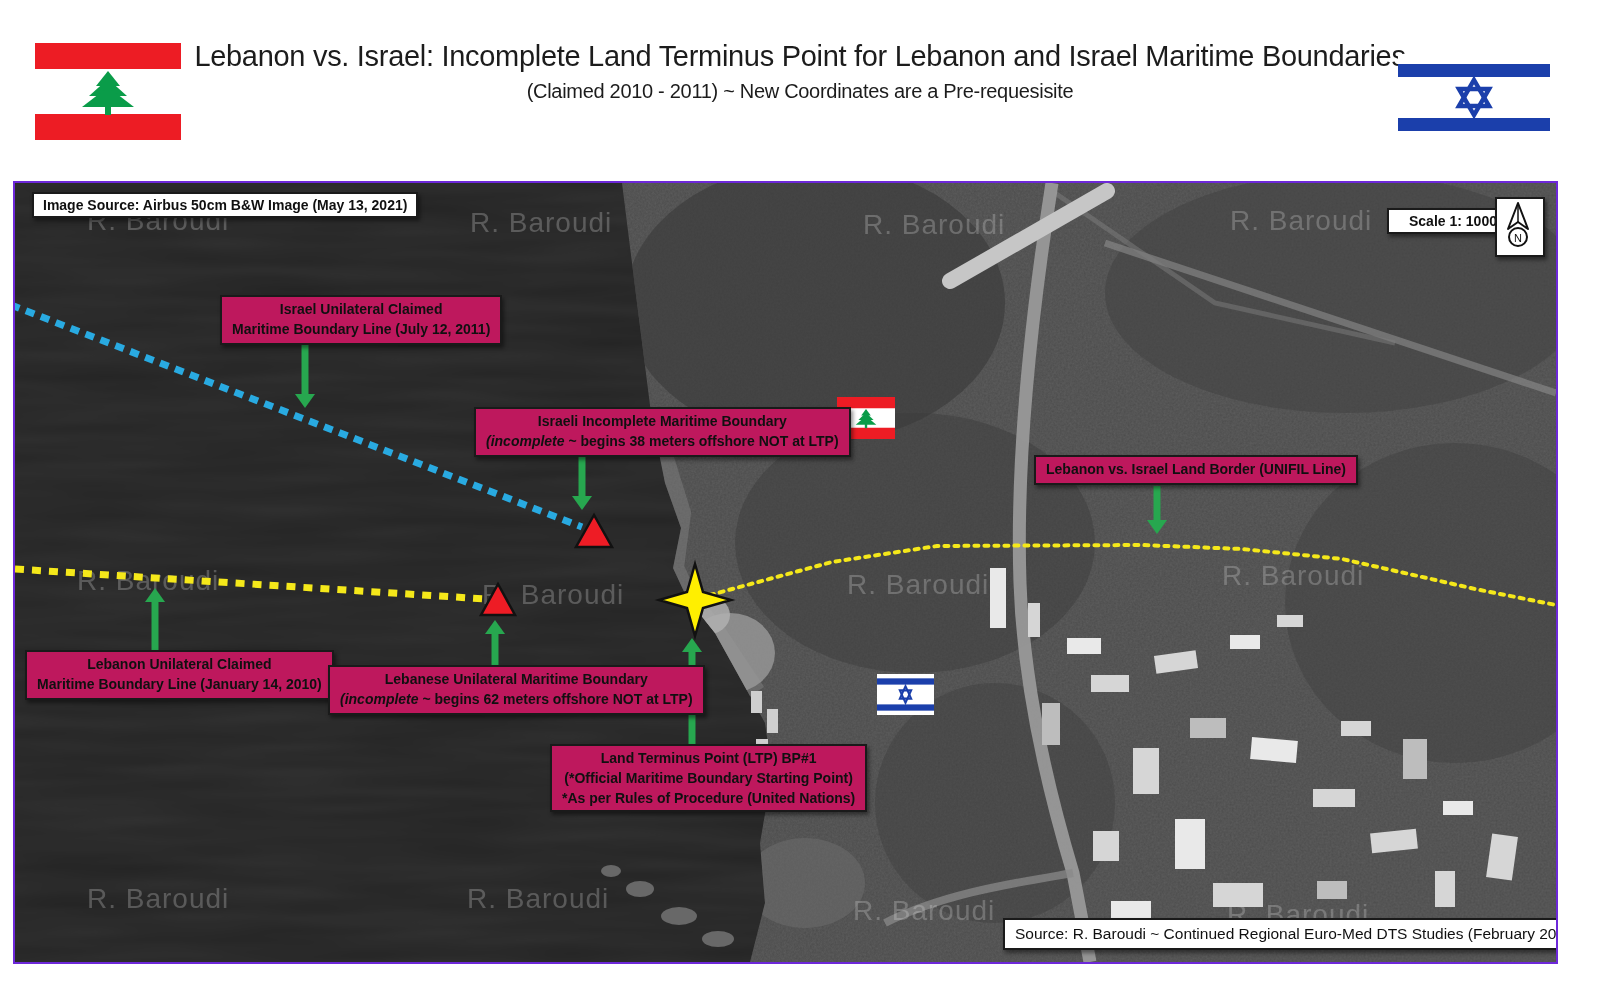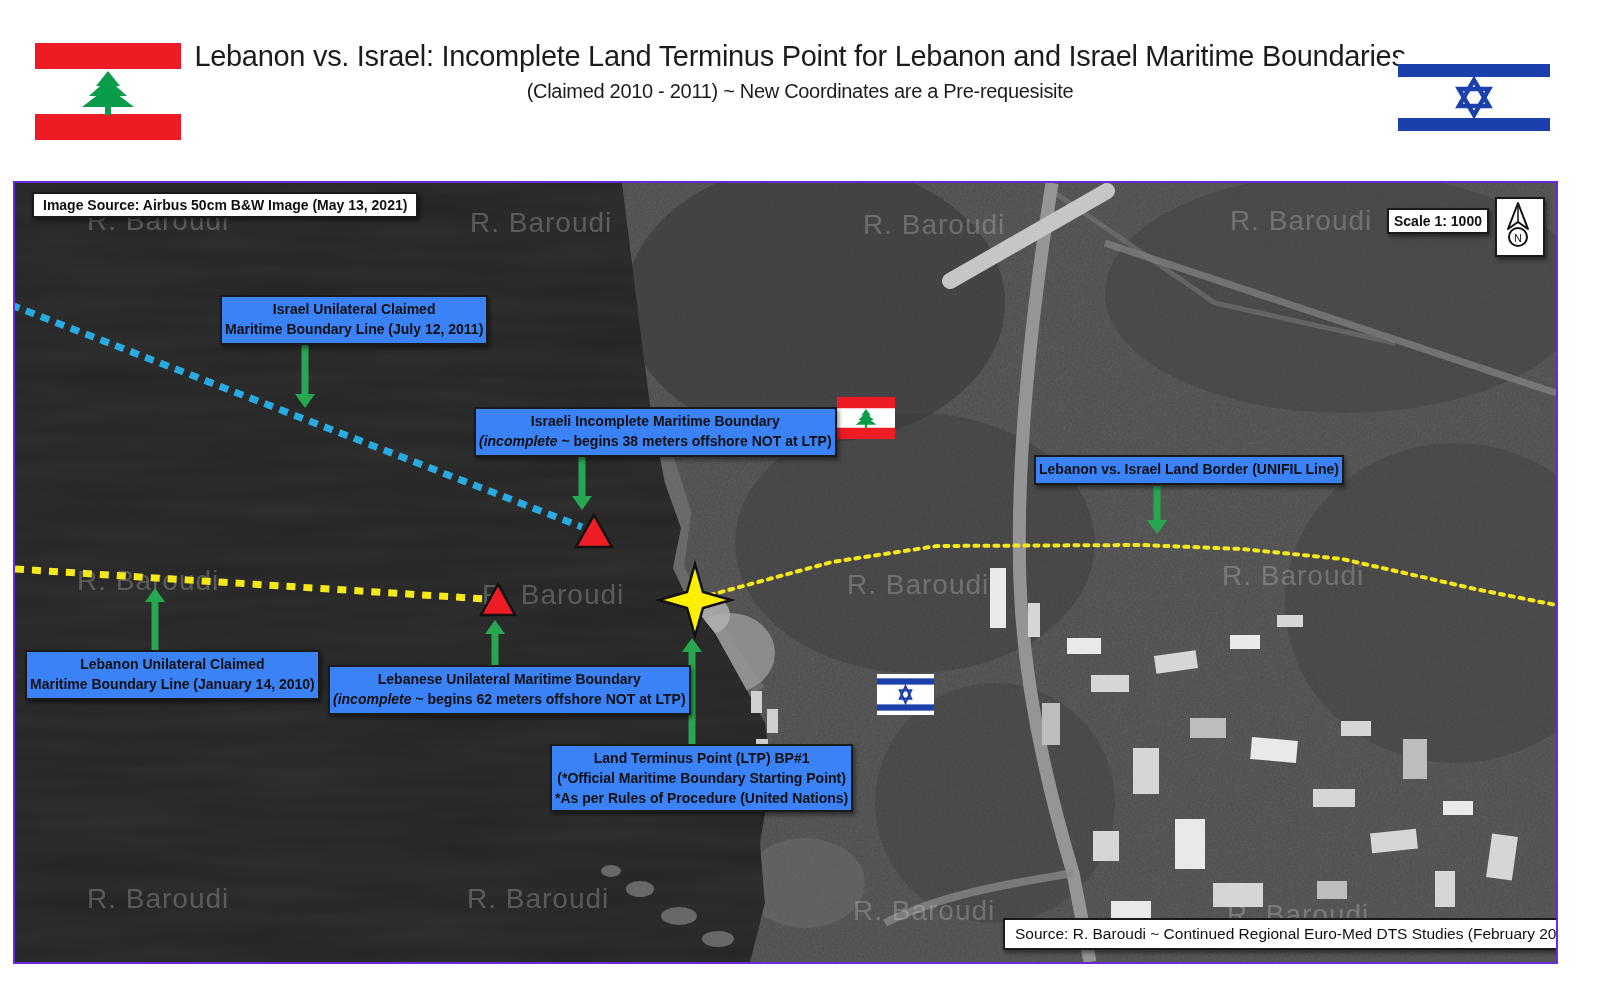--- a/index.html
+++ b/index.html
@@ -19,23 +19,23 @@
   .map{position:absolute;left:13px;top:181px;width:1541px;height:779px;border:2px solid #6d28d9;
        background:#252525;overflow:hidden;}
   .layer{position:absolute;left:0;top:0;width:100%;height:100%;}
   .z0{z-index:0}.z2{z-index:2}
 
   
   .wm{position:absolute;white-space:nowrap;font-size:28px;color:rgba(219,219,219,0.28);
       letter-spacing:1px;z-index:1;}
 
   
-  .callout{position:absolute;z-index:3;background:#3b82f6;border:2px solid #1a1a1a;color:#101010;
+  .callout{position:absolute;z-index:3;background:#be185d;border:2px solid #1a1a1a;color:#101010;
            font-weight:bold;font-size:14px;line-height:1.42;text-align:center;
-           padding:3px 3px;white-space:nowrap;box-shadow:2px 3px 4px rgba(0,0,0,0.45);}
+           padding:3px 10px;white-space:nowrap;box-shadow:2px 3px 4px rgba(0,0,0,0.45);}
   .callout .sub{font-size:14px;line-height:1.3;}
   .plainbox{position:absolute;z-index:3;background:#ffffff;border:2px solid #1a1a1a;color:#101010;
             font-size:15px;padding:5px 10px;white-space:nowrap;box-shadow:2px 3px 4px rgba(0,0,0,0.45);}
   .northbox{position:absolute;z-index:3;background:#ffffff;border:2px solid #1a1a1a;
             width:46px;height:56px;box-shadow:2px 3px 4px rgba(0,0,0,0.45);}
 
   .arrow{position:absolute;z-index:3;}
   .mapflag{position:absolute;z-index:3;}
   .mapflag svg{display:block;width:100%;height:100%;}
 </style>
@@ -219,21 +219,21 @@
         <rect y="63" width="152" height="13" fill="#1b3fab"></rect>
         <g stroke="#1b3fab" stroke-width="5" fill="none">
           <path d="M76,25 L91,51 L61,51 Z"></path>
           <path d="M76,60 L61,34 L91,34 Z"></path>
         </g>
       </svg>
     </span>
 
     <div class="plainbox" style="left:17px;top:9px;font-weight:bold;font-size:14px;padding:3px 9px">Image Source: Airbus 50cm B&amp;W Image (May 13, 2021)</div>
 
-    <div class="plainbox" style="left:1372px;top:25px;font-weight:bold;font-size:14px;padding:3px 5px">Scale 1: 1000</div>
+    <div class="plainbox" style="left:1372px;top:25px;font-weight:bold;font-size:14px;padding:3px 20px">Scale 1: 1000</div>
 
     <div class="northbox" style="left:1480px;top:14px">
       <svg viewBox="0 0 42 52" width="42" height="52">
         <path d="M21,4 L31,30 L21,23 L11,30 Z" fill="#ffffff" stroke="#111111" stroke-width="2" stroke-linejoin="round"></path>
         <line x1="21" y1="4" x2="21" y2="23" stroke="#111111" stroke-width="1.5"></line>
         <circle cx="21" cy="38" r="9" fill="#ffffff" stroke="#111111" stroke-width="2"></circle>
         <text x="21" y="42.5" text-anchor="middle" font-size="11" font-family="Liberation Sans, sans-serif" fill="#111111">N</text>
       </svg>
     </div>
 

